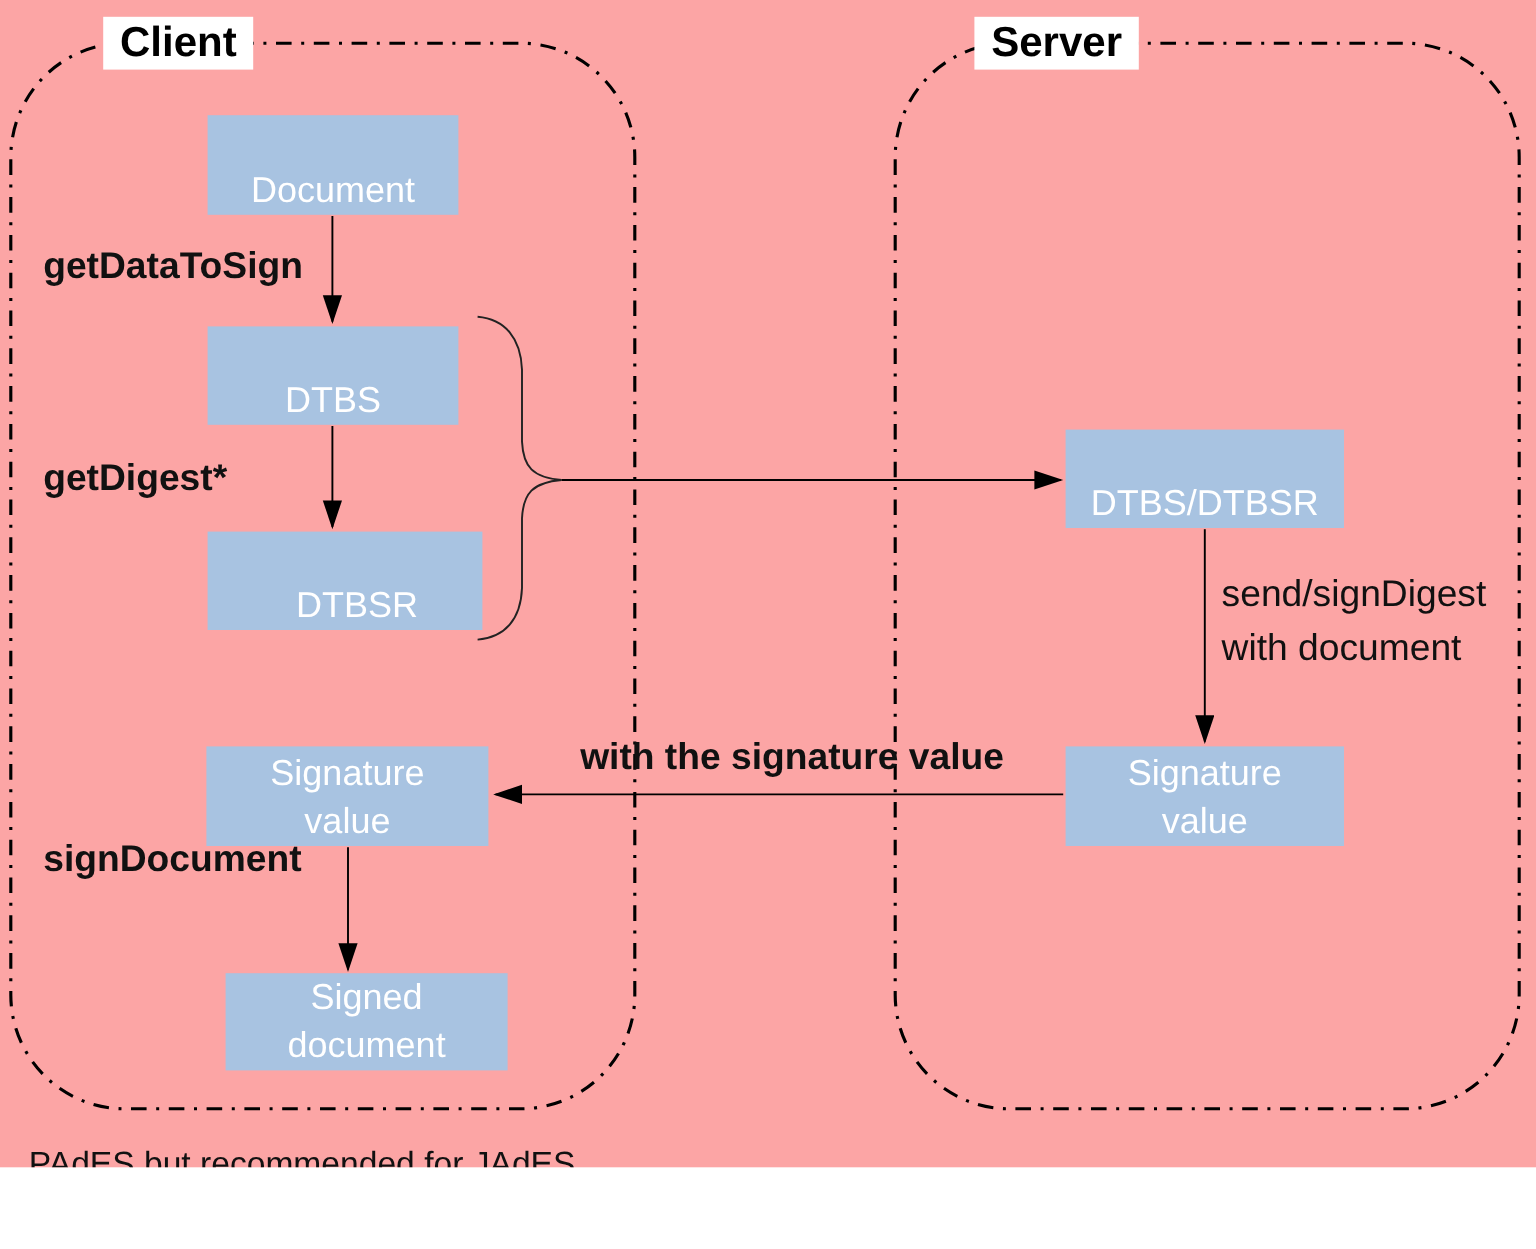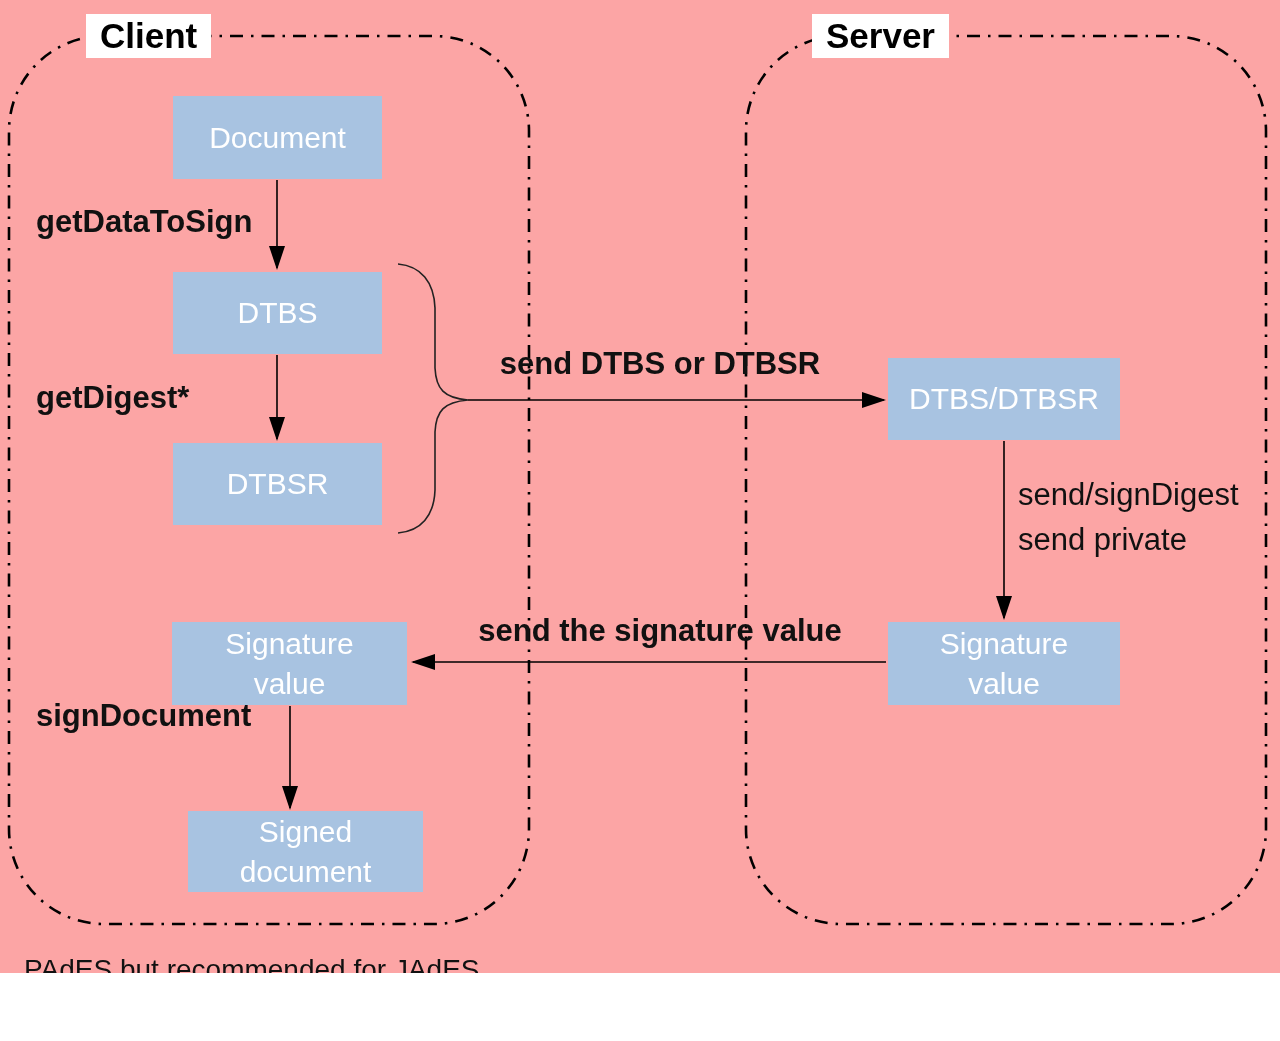--- a/index.html
+++ b/index.html
@@ -30,21 +30,21 @@
     background: #ffffff;
     padding: 0 14px;
     line-height: 44px;
     white-space: nowrap;
   }
   .box {
     position: absolute;
     background: var(--box-fill, #a8c3e1);
     color: var(--box-text, #ffffff);
     display: flex;
-    align-items: center;
+    align-items: flex-end;
     justify-content: center;
     text-align: center;
     font-size: 30px;
     line-height: 40px;
   }
   .box .inner {
     display: inline-block;
   }
   .box .narrow {
     max-width: 175px;
@@ -105,21 +105,21 @@
   <div class="zone-title" style="left:812px; top:14px;">Server</div>
 
   <div class="box" style="left:173px; top:96px; width:209px; height:83px;">
     <span class="inner">Document</span>
   </div>
 
   <div class="box" style="left:173px; top:272px; width:209px; height:82px;">
     <span class="inner">DTBS</span>
   </div>
 
-  <div class="box" style="left:173px; top:443px; width:209px; height:82px;">
+  <div class="box" style="left:173px; top:443px; width:209px; height:82px;padding-left:20px;">
     <span class="inner">DTBSR</span>
   </div>
 
   <div class="box" style="left:172px; top:622px; width:235px; height:83px;">
     <span class="inner narrow">Signature value</span>
   </div>
 
   <div class="box" style="left:172px; top:811px; width:235px; height:81px;margin-left:16px;">
     <span class="inner narrow">Signed document</span>
   </div>
@@ -129,25 +129,24 @@
   </div>
 
   <div class="box" style="left:888px; top:622px; width:232px; height:83px;">
     <span class="inner narrow">Signature value</span>
   </div>
 
   <div class="flow-label" style="left:36px; top:204px;">getDataToSign</div>
   <div class="flow-label" style="left:36px; top:380px;">getDigest*</div>
   <div class="flow-label" style="left:36px; top:698px;">signDocument</div>
 
-  <div class="flow-label centered" style="left:460px; top:346px; width:400px;">send DTBS or DTBSR</div>
-  <div class="flow-label centered" style="left:440px; top:613px; width:440px;">send the signature value</div>
+  <div class="flow-label centered" style="left:440px; top:613px; width:440px;">with the signature value</div>
 
   <div class="multiline" style="left:1018px; top:472px;">
     <div>send/signDigest</div>
-    <div>send private</div>
+    <div>with document</div>
   </div>
 
   <div class="footnote" style="left:24px; top:951px;">
     <div>PAdES but recommended for JAdES</div>
   </div>
 
 </div>
 
 </body></html>

